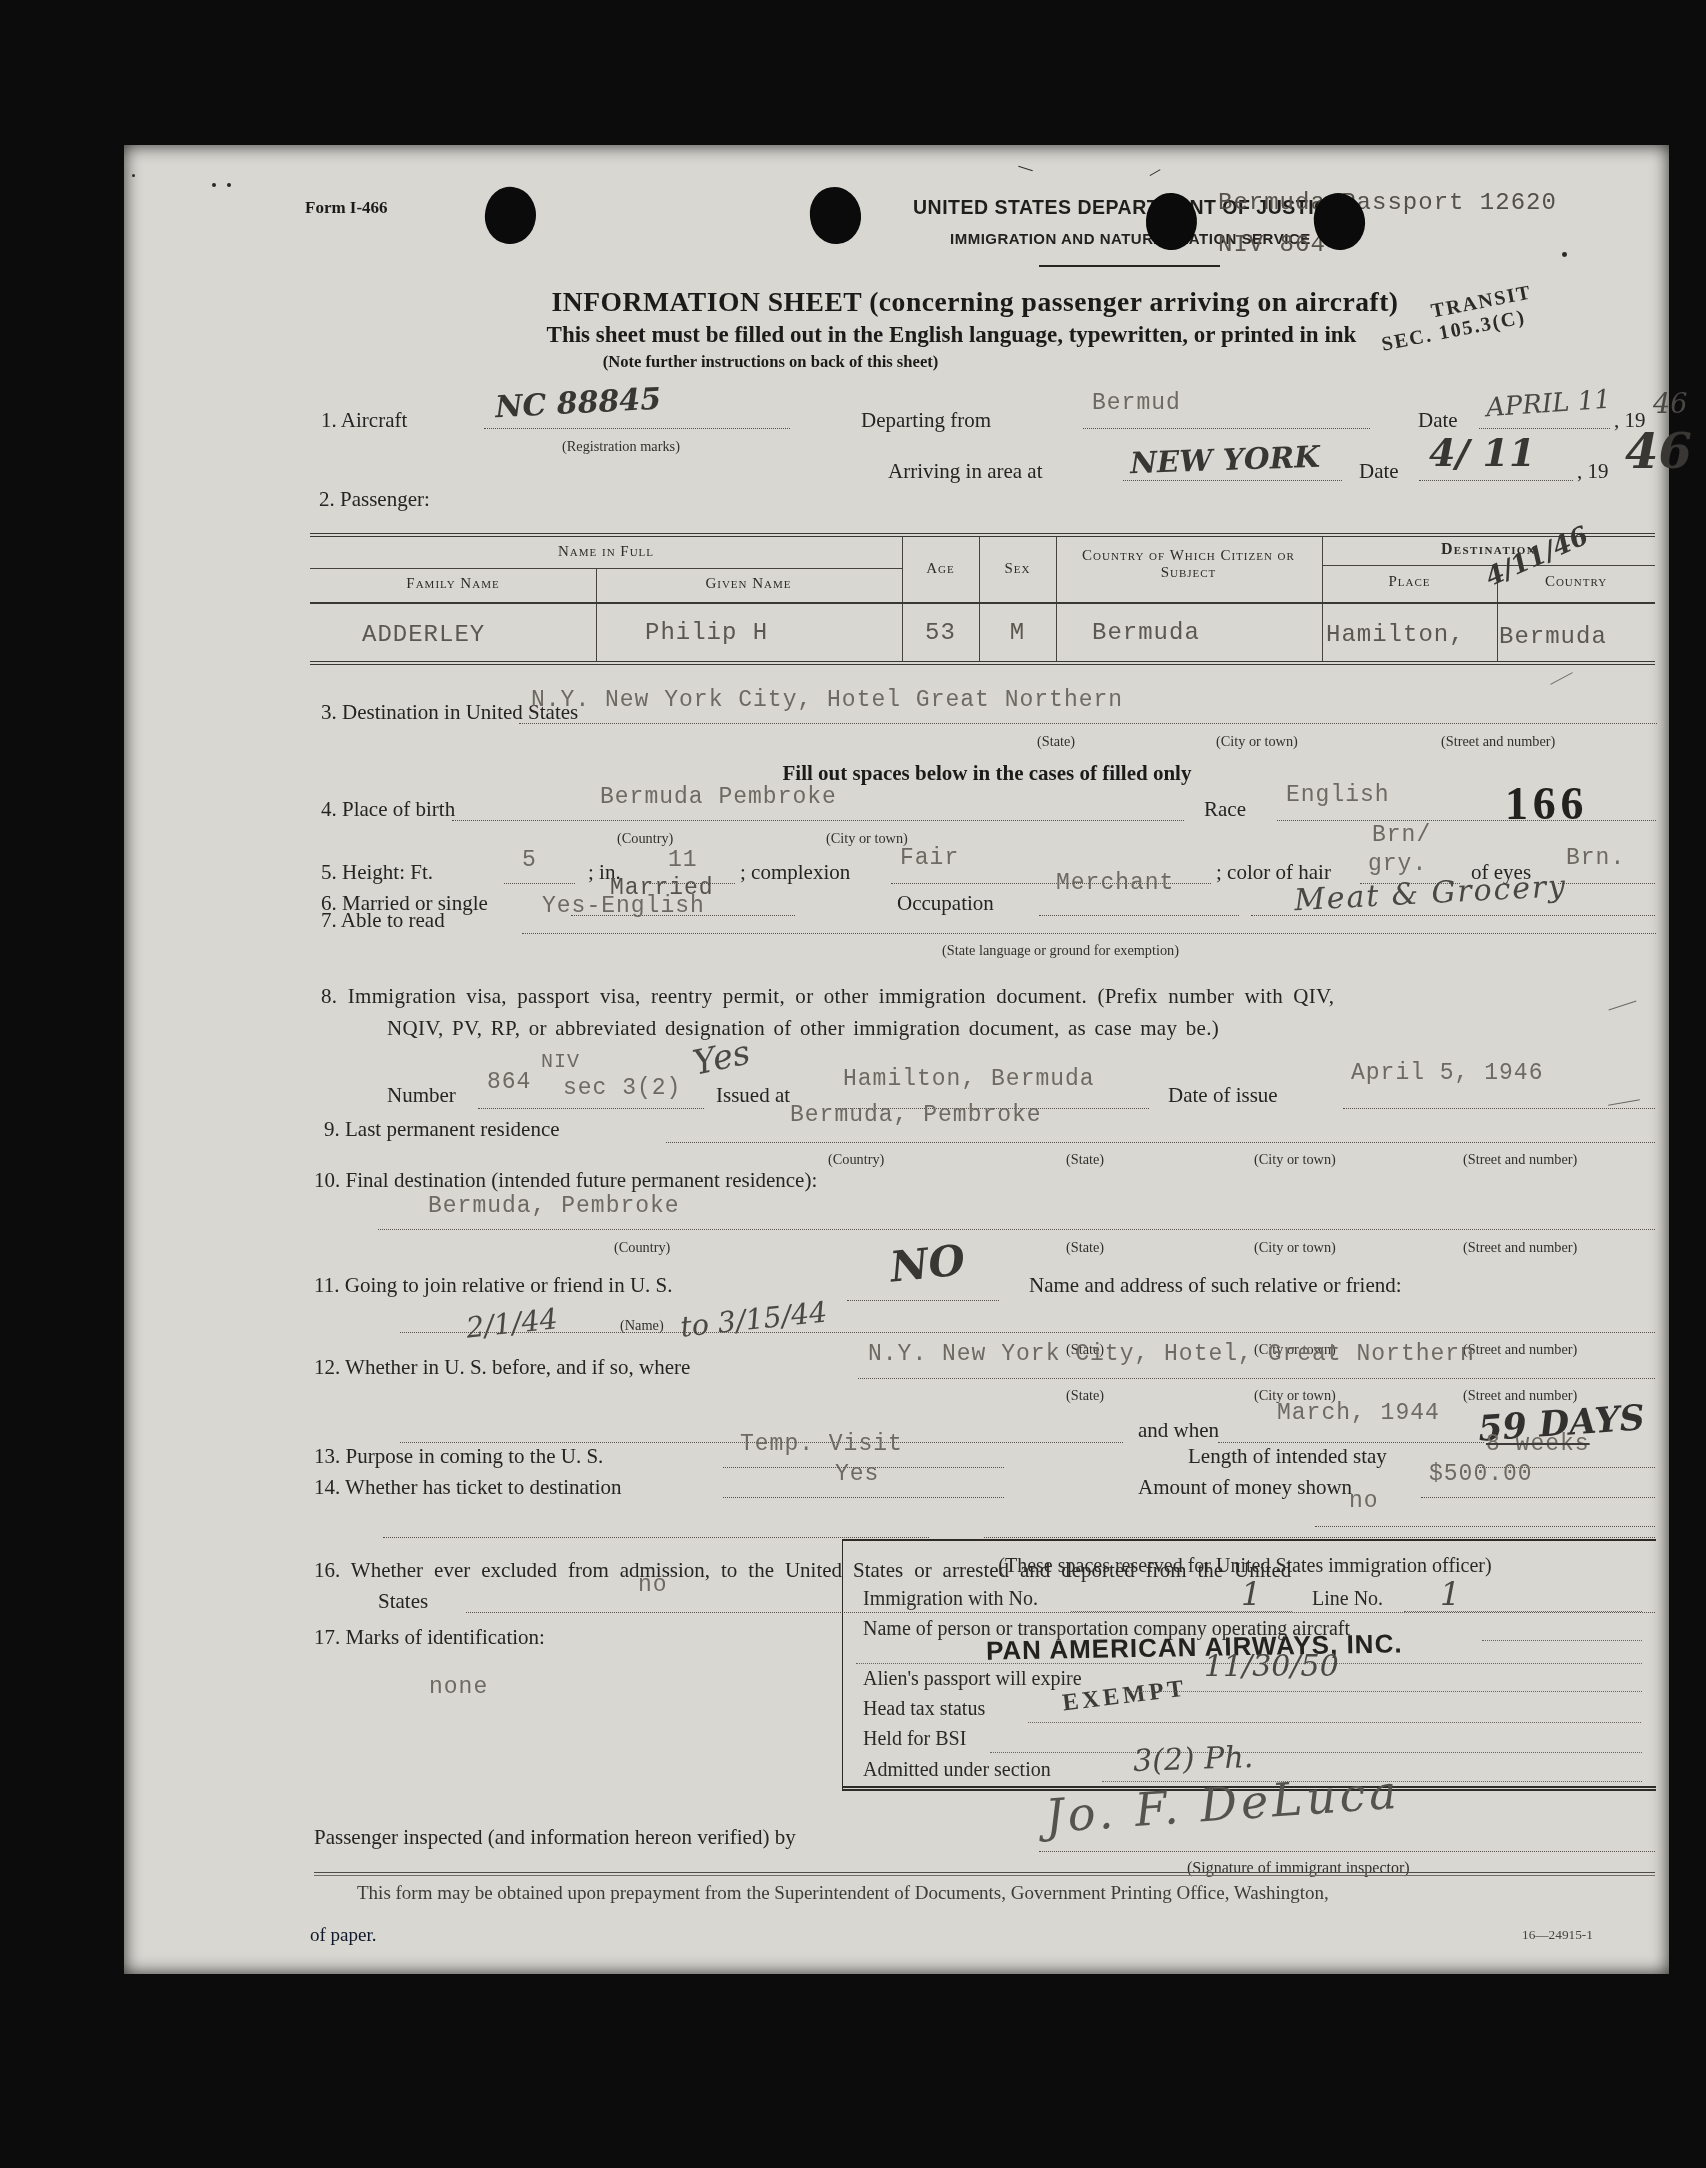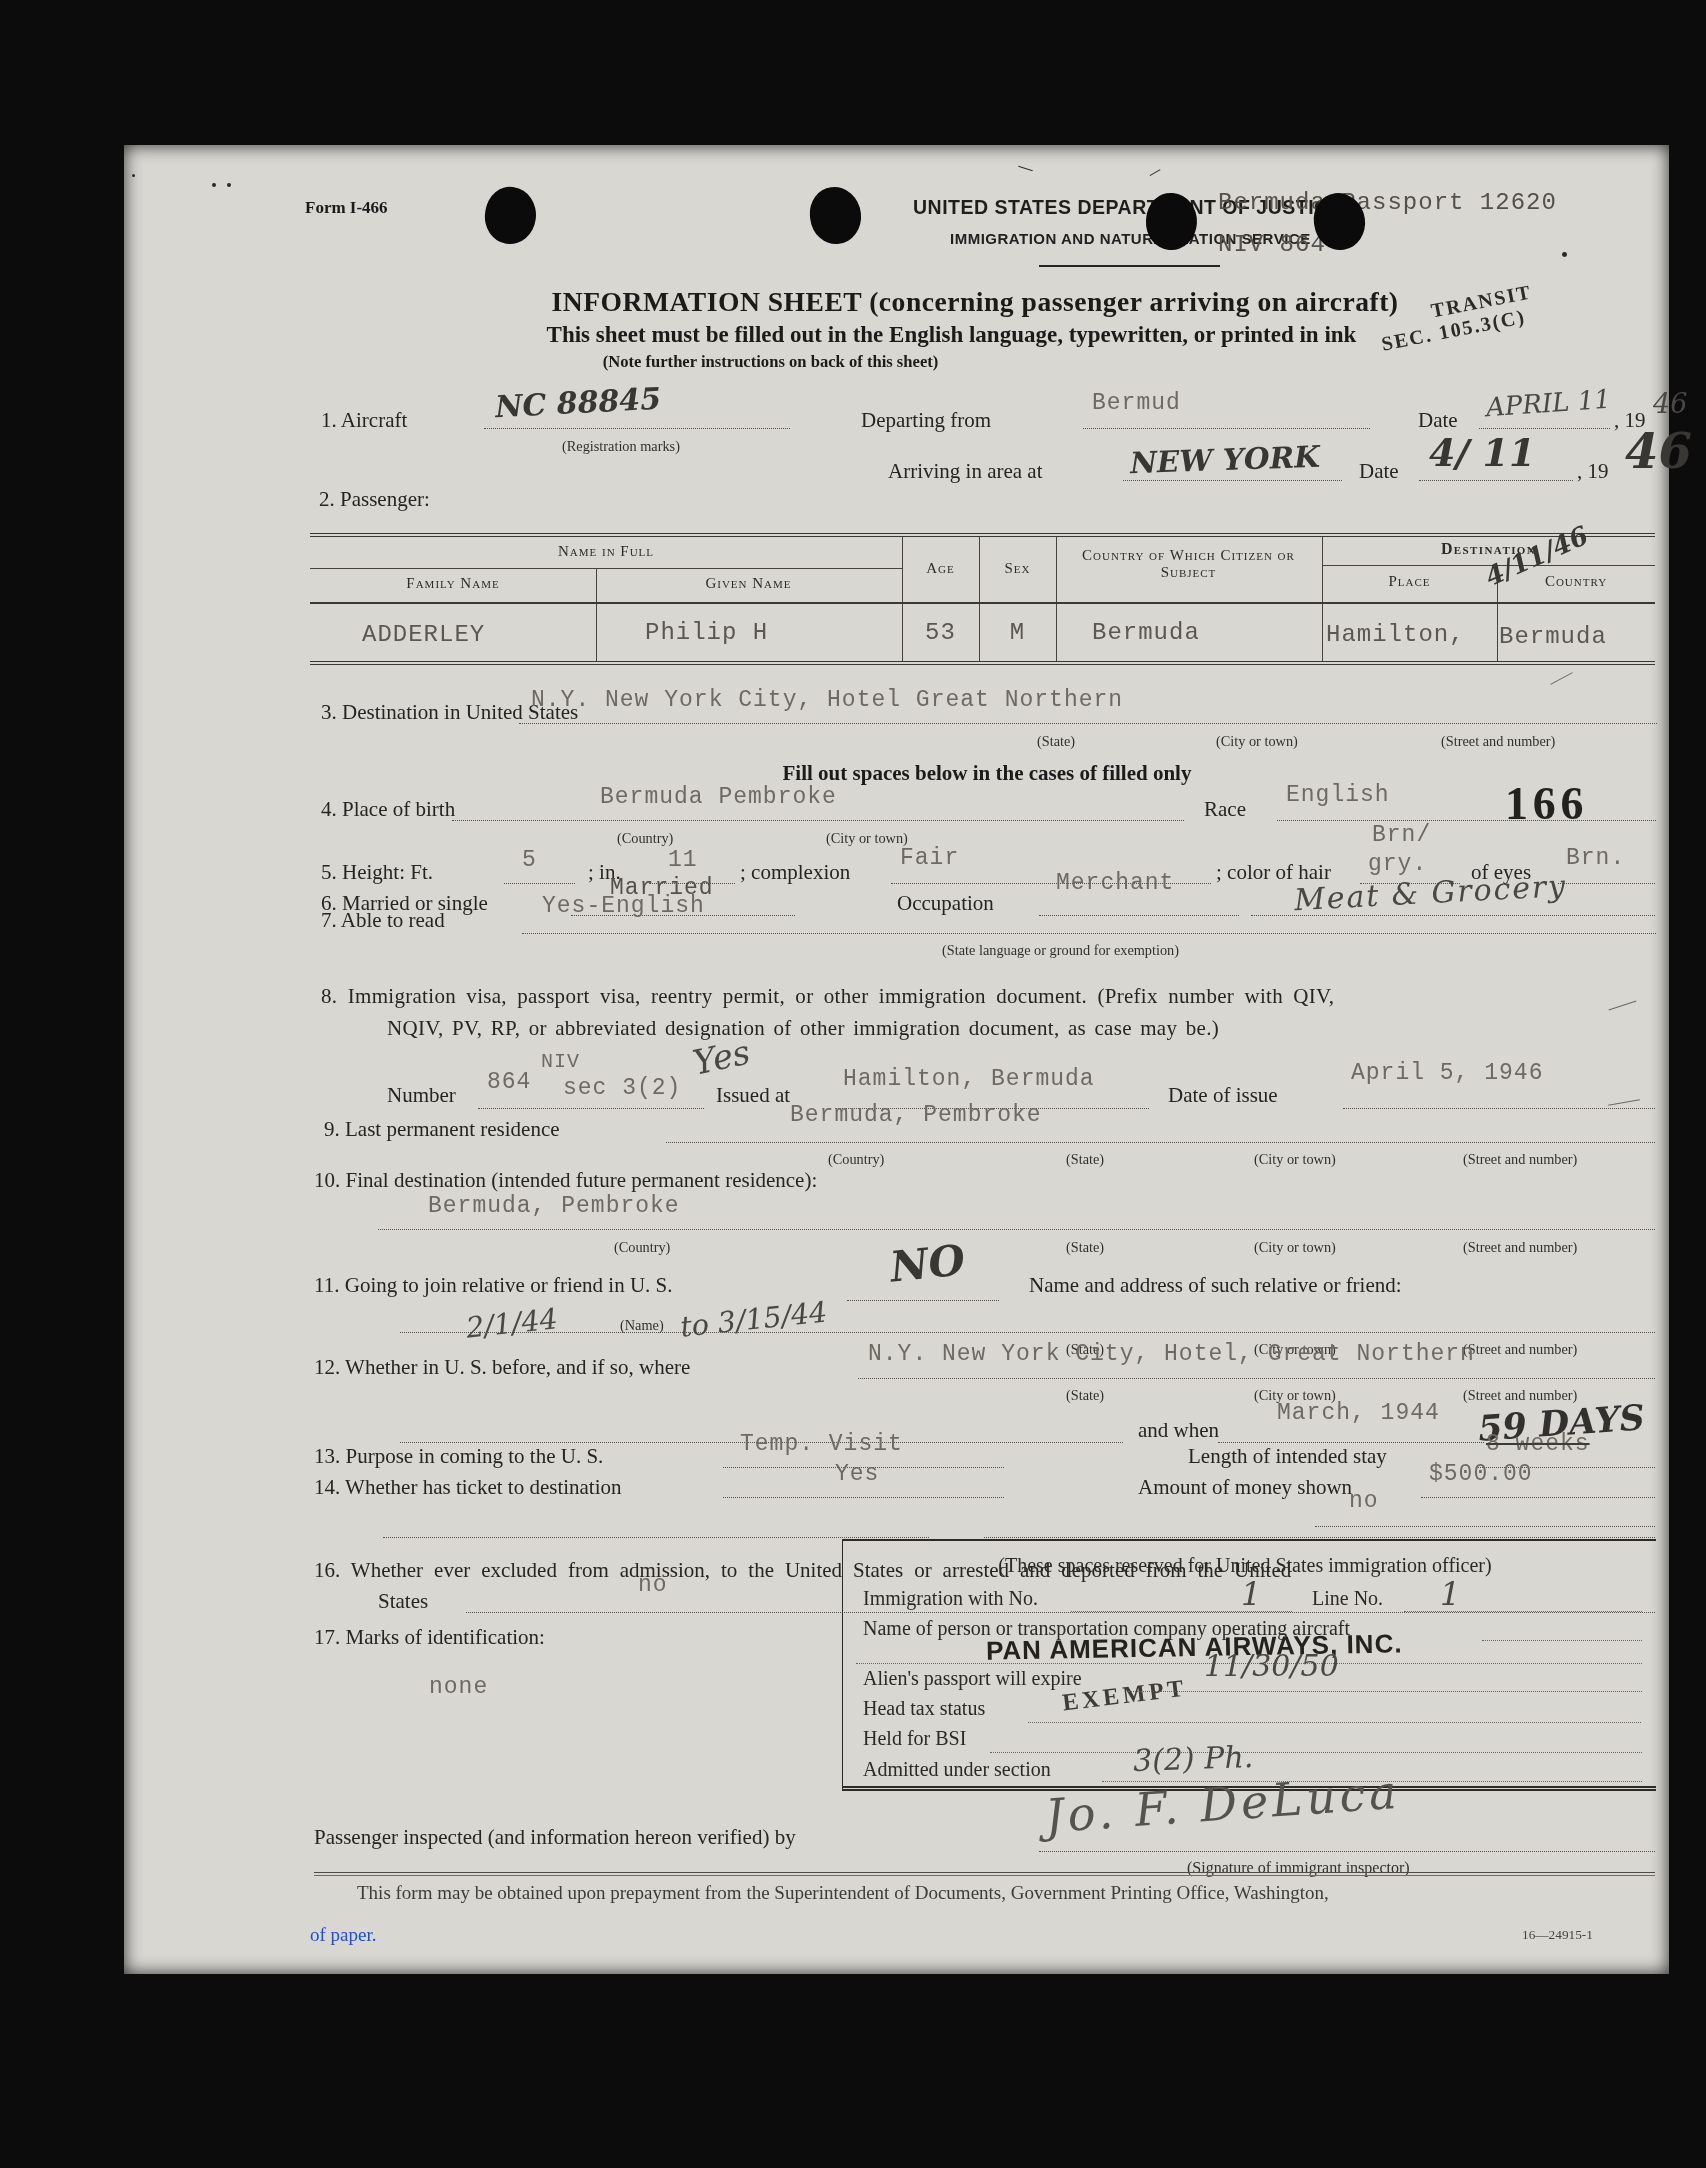--- a/index.html
+++ b/index.html
@@ -277,18 +277,18 @@
     <span class="ln lns" style="left:259px;top:240px;width:540px;"></span>
   </div>
 
   <span class="e p" style="left:190px;top:1680px;">Passenger inspected (and information hereon verified) by</span>
   <span class="ln" style="left:915px;top:1706px;width:616px;"></span>
   <span class="e h" style="left:921px;top:1632px;font-size:46px;letter-spacing:3.8px;transform:rotate(-4deg);color:#55534e;">Jo. F. DeLuca</span>
   <span class="e ps" style="left:1063px;top:1714px;font-size:16px;">(Signature of immigrant inspector)</span>
 
   <span class="e" style="left:190px;top:1727px;width:1341px;border-top:1.9px solid #4e4b46;border-bottom:1px solid #706c66;height:1.9px;"></span>
   <span class="e p" style="left:233px;top:1737px;font-size:19px;color:#3e3c38;">This form may be obtained upon prepayment from the Superintendent of Documents, Government Printing Office, Washington,</span>
-  <span class="e p" style="left:186px;top:1779px;font-size:19px;color:#1d4ed8;">of paper.</span>
+  <span class="e p" style="left:186px;top:1779px;font-size:19px;color:#0f172a;">of paper.</span>
   <span class="e p" style="left:1398px;top:1782px;font-size:13.3px;color:#454340;">16—24915-1</span>
 
 </div>
 </div>
 
 
 </body></html>

